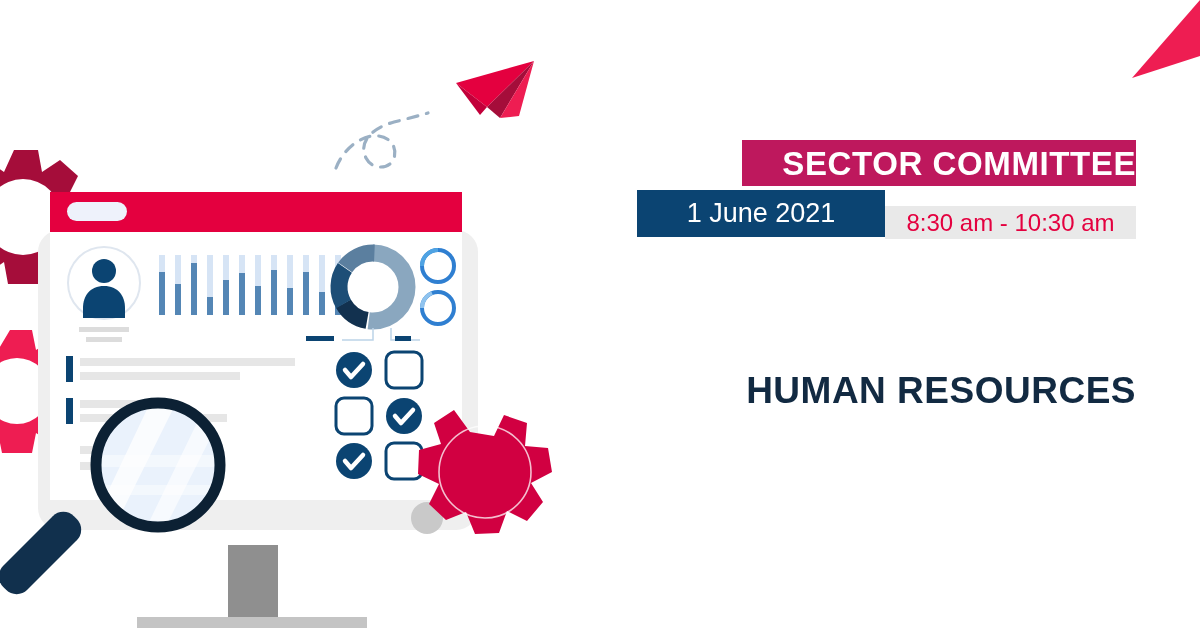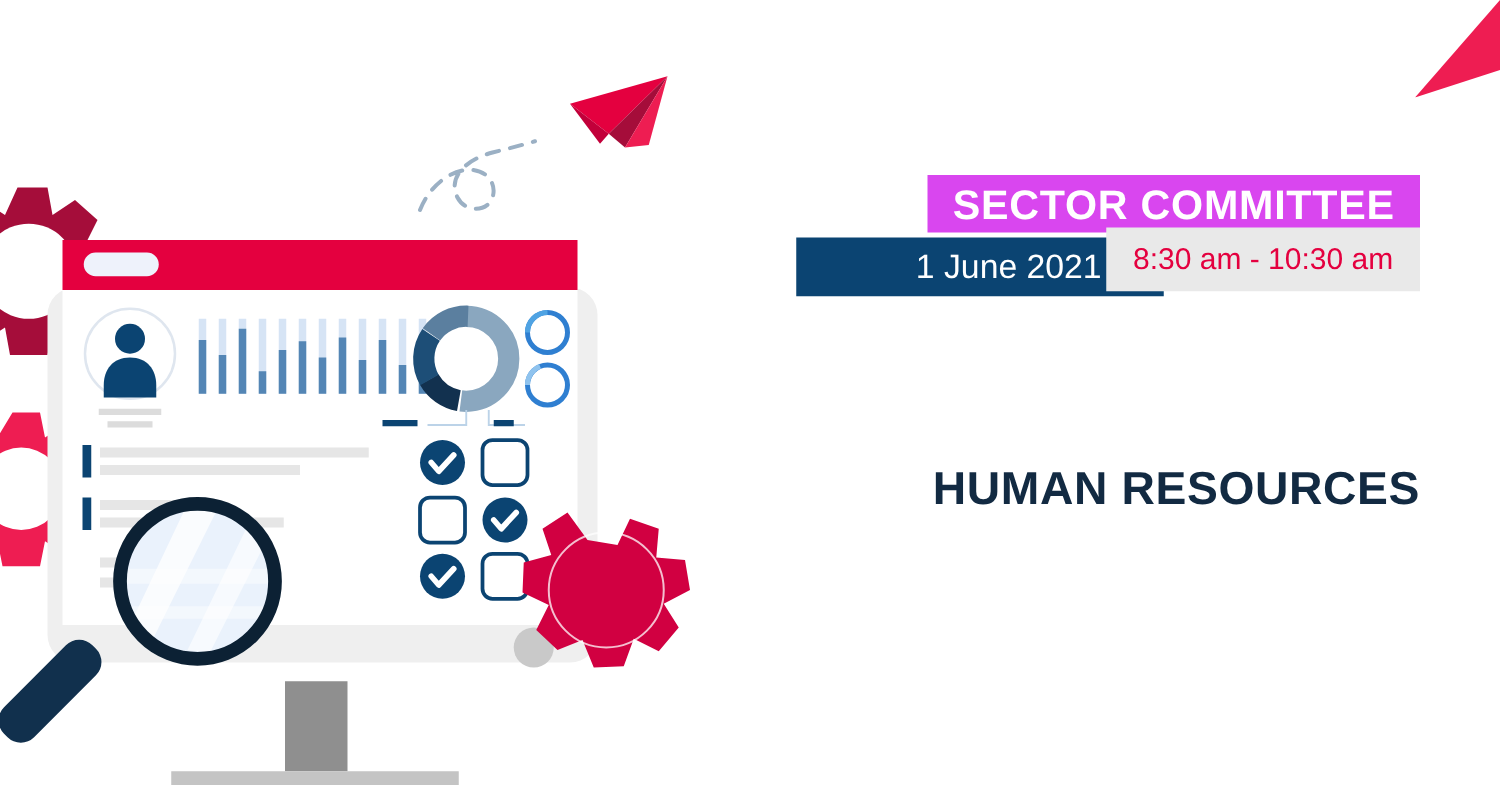--- a/index.html
+++ b/index.html
@@ -44,60 +44,59 @@
     width: 600px;
     height: 628px;
   }
 
   .title-bar {
     position: absolute;
     left: 142px;
     top: 140px;
     width: 394px;
     height: 46px;
-    background: #d946ef;
+    background: #be185d;
     display: flex;
     align-items: center;
-    justify-content: center;
+    justify-content: flex-end;
   }
   .title-bar-text {
     color: #ffffff;
     font-size: 33px;
     font-weight: bold;
     letter-spacing: 0.6px;
     line-height: 1;
     white-space: nowrap;
   }
 
   .date-bar {
     position: absolute;
     left: 37px;
     top: 190px;
     width: 248px;
     height: 47px;
     background: #0b4472;
     display: flex;
     align-items: center;
     justify-content: center;
-    padding-left: 46px;
   }
   .date-bar-text {
     color: #ffffff;
     font-size: 27px;
     font-weight: normal;
     line-height: 1;
     white-space: nowrap;
   }
 
   .time-bar {
     position: absolute;
     left: 285px;
-    top: 182px;
+    top: 206px;
     width: 251px;
-    height: 51px;
+    height: 33px;
     background: #e9e9e9;
     display: flex;
     align-items: center;
     justify-content: center;
   }
   .time-bar-text {
     color: #e4003f;
     font-size: 24px;
     font-weight: normal;
     line-height: 1;

